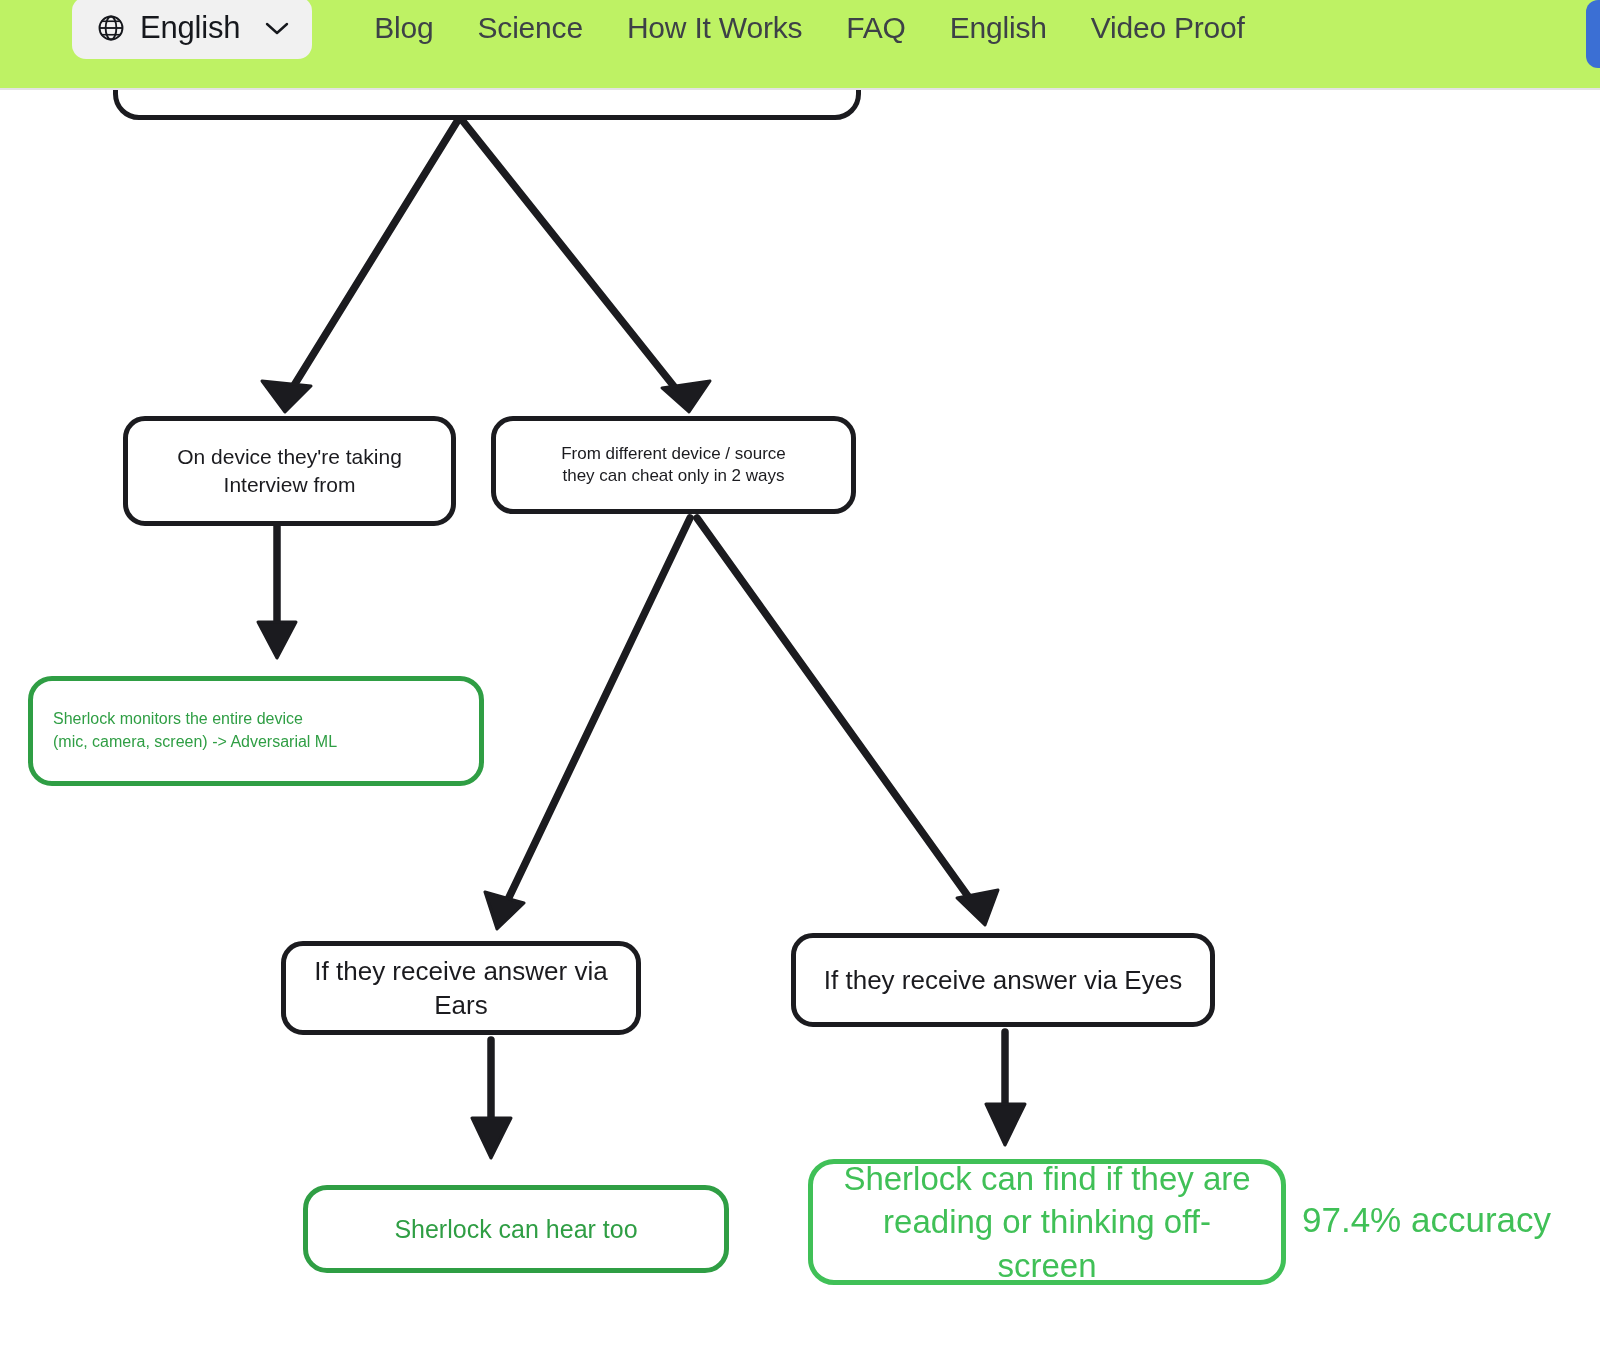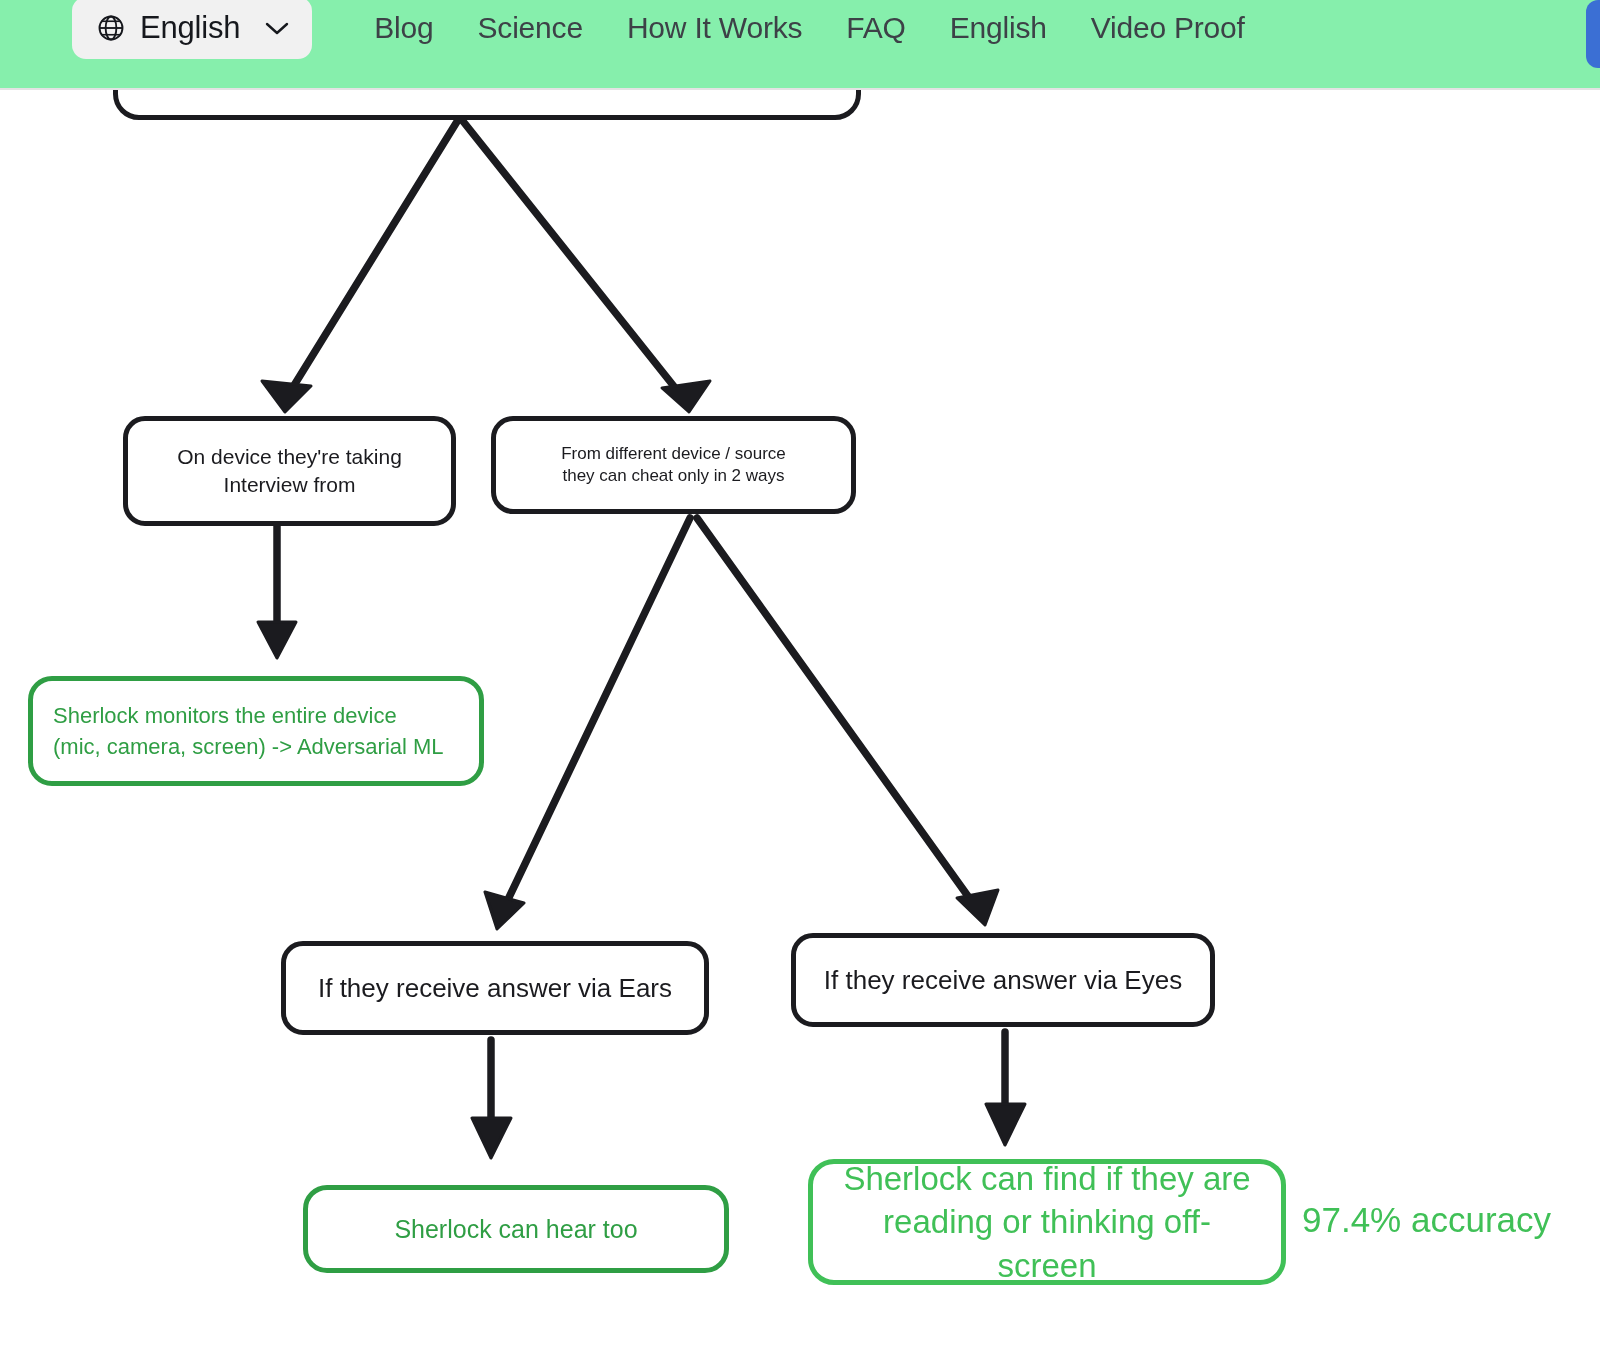--- a/index.html
+++ b/index.html
@@ -10,21 +10,21 @@
     background: #ffffff;
     font-family: "Liberation Sans", sans-serif;
     overflow: hidden;
   }
 
   
   .navbar {
     position: absolute;
     left: 0; top: 0;
     width: 1600px; height: 90px;
-    background: #86efac;
+    background: #bef264;
     border-bottom: 2px solid #e3e3e3;
     display: flex;
     align-items: flex-start;
     z-index: 50;
   }
   .nav-inner {
     display: flex;
     align-items: center;
     height: 60px;
     margin-top: -2px;
@@ -144,29 +144,29 @@
     font-size: 21px;
   }
   #node-diff-device {
     left: 491px; top: 416px;
     width: 365px; height: 98px;
     font-size: 17px;
   }
   #node-monitor {
     left: 28px; top: 676px;
     width: 456px; height: 110px;
-    font-size: 22px;
+    font-size: 16px;
     justify-content: flex-start;
     text-align: left;
     padding: 13px 20px;
     line-height: 1.42;
   }
   #node-ears {
     left: 281px; top: 941px;
-    width: 428px; height: 94px;
+    width: 360px; height: 94px;
     font-size: 26px;
   }
   #node-eyes {
     left: 791px; top: 933px;
     width: 424px; height: 94px;
     font-size: 26px;
   }
   #node-hear {
     left: 303px; top: 1185px;
     width: 426px; height: 88px;

